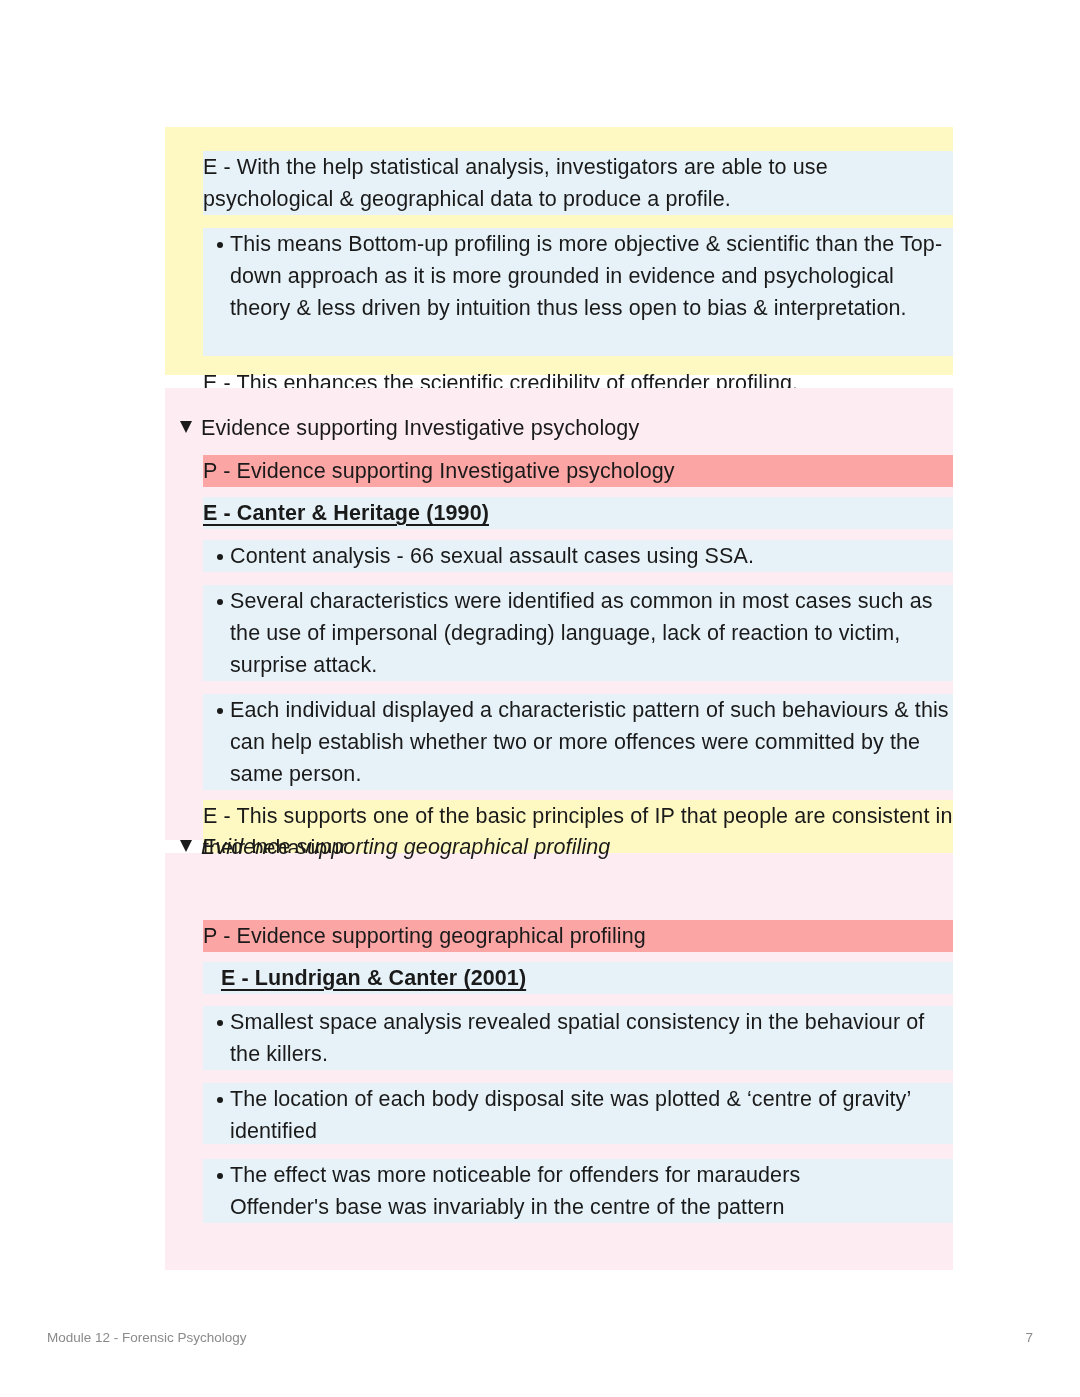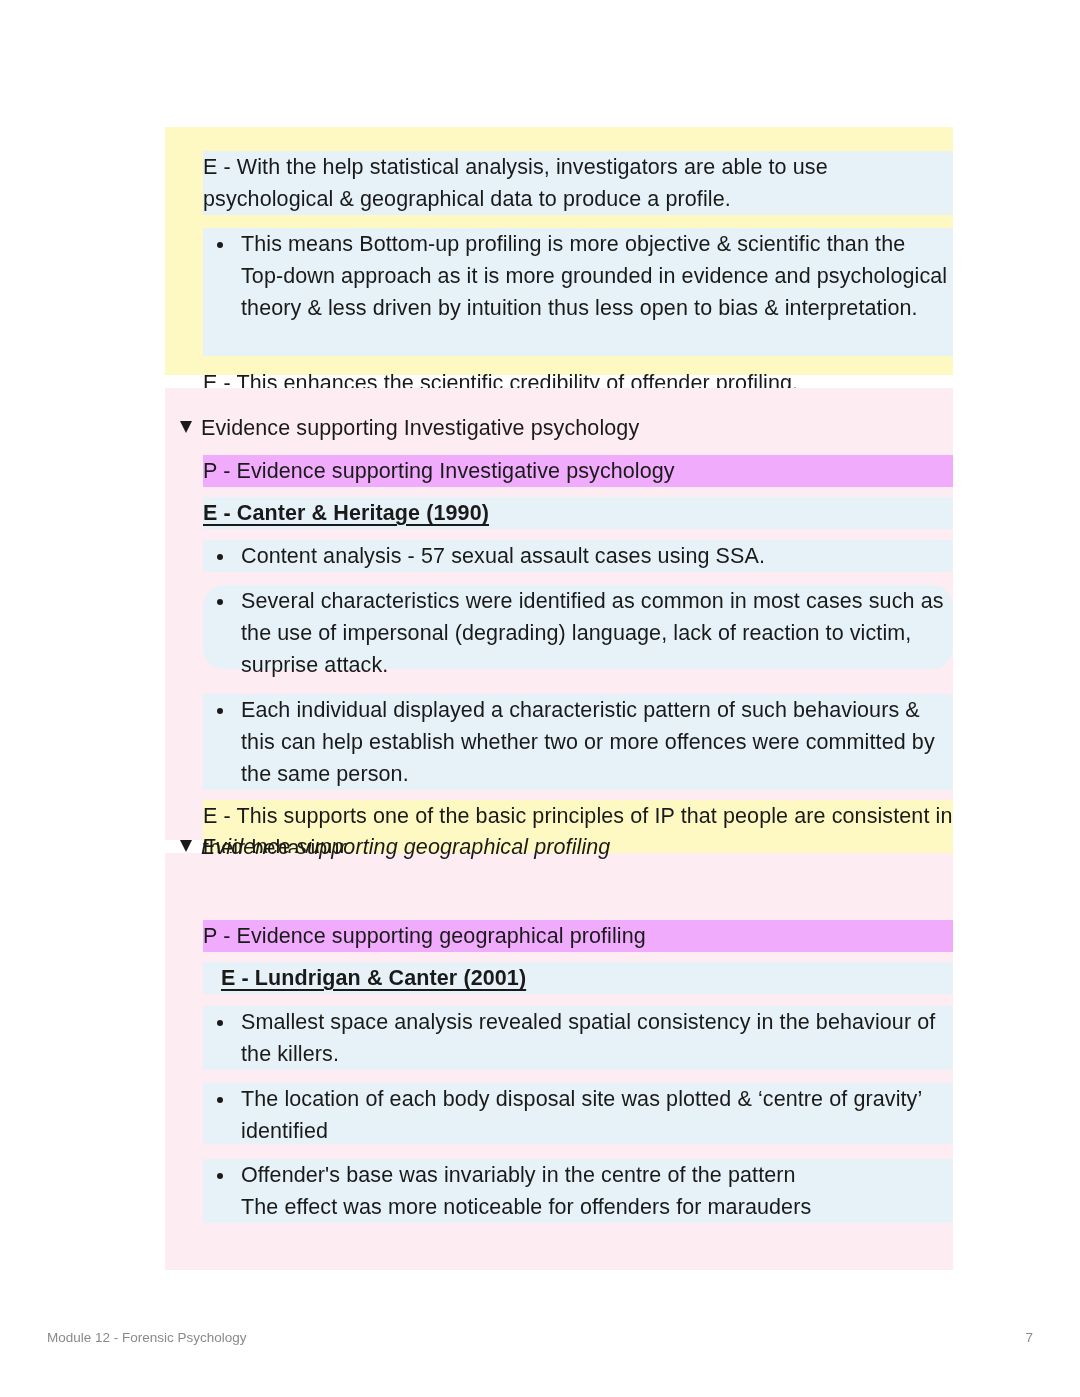--- a/index.html
+++ b/index.html
@@ -7,27 +7,27 @@
     width: 1080px; height: 1397px; background: #ffffff; position: relative;
     font-family: "Liberation Sans", "DejaVu Sans", sans-serif; color: #1a1a1a;
     overflow: hidden;
   }
   .block {
     position: absolute; left: 165px; width: 788px; box-sizing: border-box;
   }
   .pink { background: #fdedf2; }
   .red { background: #fef9c3; }
   .blue { background: #e6f2f8; }
-  .orange { background: #f0abfc; }
+  .orange { background: #fca5a5; }
   .row {
     position: absolute; box-sizing: border-box;
     font-size: 21.5px; line-height: 32px; letter-spacing: 0.1px; margin-top: 24px;
   }
   .indent { left: 203px; width: 750px; }
-  .bullet-row { left: 203px; width: 750px; padding-left: 38px; }
+  .bullet-row { left: 203px; width: 750px; padding-left: 27px; }
   .bullet-dot {
     position: absolute; left: 14px; top: 14px; width: 6px; height: 6px; border-radius: 50%;
     background: #1a1a1a;
   }
   .toggle-row { left: 180px; width: 770px; }
   .toggle-icon {
     display: inline-block; width: 0; height: 0;
     border-left: 6.5px solid transparent; border-right: 6.5px solid transparent;
     border-top: 12px solid #1a1a1a; margin-right: 9px; vertical-align: 2px;
   }
@@ -62,23 +62,23 @@
   <span class="toggle-icon"></span><span>Evidence supporting Investigative psychology</span>
 </div>
 <div class="row indent orange" style="top:431px; height:32px;">
   <span>P - Evidence supporting Investigative psychology</span>
 </div>
 <div class="row indent blue" style="top:473px; height:32px;">
   <span class="bold-u">E - Canter &amp; Heritage (1990)</span>
 </div>
 <div class="row bullet-row blue" style="top:516px; height:32px;">
   <span class="bullet-dot"></span>
-  <span>Content analysis - 57 sexual assault cases using SSA.</span>
+  <span>Content analysis - 66 sexual assault cases using SSA.</span>
 </div>
-<div class="row bullet-row blue" style="top:561px; height:84px;border-radius:21px;">
+<div class="row bullet-row blue" style="top:561px; height:96px;">
   <span class="bullet-dot"></span>
   <span>Several characteristics were identified as common in most cases such as the use of impersonal (degrading) language, lack of reaction to victim, surprise attack.</span>
 </div>
 <div class="row bullet-row blue" style="top:670px; height:96px;">
   <span class="bullet-dot"></span>
   <span>Each individual displayed a characteristic pattern of such behaviours &amp; this can help establish whether two or more offences were committed by the same person.</span>
 </div>
 <div class="row indent red" style="top:776px; height:64px;">
   <span>E - This supports one of the basic principles of IP that people are consistent in their behaviour.</span>
 </div>
@@ -96,18 +96,18 @@
 <div class="row bullet-row blue" style="top:982px; height:64px;">
   <span class="bullet-dot"></span>
   <span>Smallest space analysis revealed spatial consistency in the behaviour of the killers.</span>
 </div>
 <div class="row bullet-row blue" style="top:1059px; height:61px;">
   <span class="bullet-dot"></span>
   <span>The location of each body disposal site was plotted &amp; ‘centre of gravity’ identified</span>
 </div>
 <div class="row bullet-row blue" style="top:1135px; height:64px;">
   <span class="bullet-dot"></span>
+  <div>The effect was more noticeable for offenders for marauders</div>
   <div>Offender's base was invariably in the centre of the pattern</div>
-  <div>The effect was more noticeable for offenders for marauders</div>
 </div>
 
 <div class="footer-left">Module 12 - Forensic Psychology</div>
 <div class="footer-right">7</div>
 
 </body></html>

